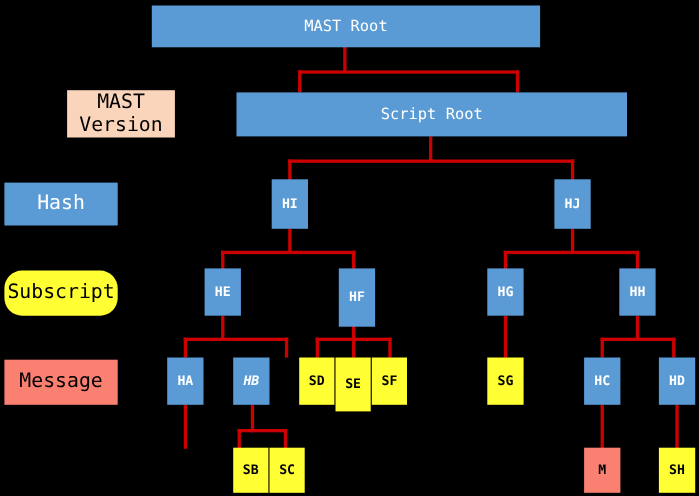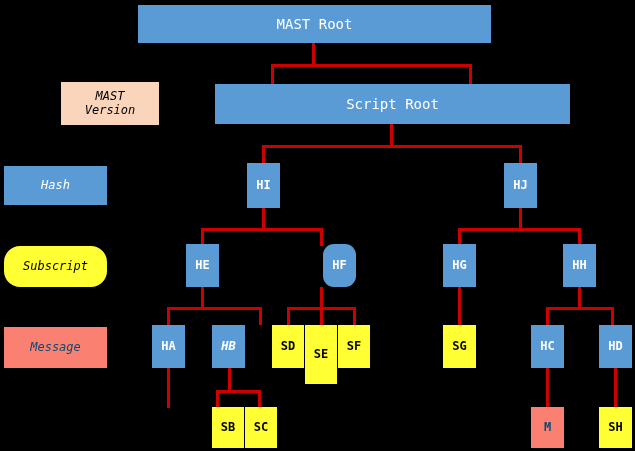--- a/index.html
+++ b/index.html
@@ -29,32 +29,31 @@
   .node.hash {
     background: #5b9bd5;
     color: #ffffff;
   }
   .node.subscript {
     background: #ffff33;
     color: #000000;
   }
   .node.message {
     background: #fa8072;
-    color: #0c4a6e;
+    color: #000000;
   }
   .node.version {
     background: #fad5bb;
     color: #000000;
   }
   .node.big {
     font-size: 14px;
   }
   .node.legend {
-    font-size: 12px;
-    font-style: italic;
+    font-size: 18px;
   }
   .node.small {
     font-size: 12px;
     font-weight: bold;
   }
   .edge {
     position: absolute;
     background: #cc0000;
     z-index: 1;
   }
@@ -121,29 +120,29 @@
 
   <div class="node version legend" style="left:61px; top:82px; width:98px; height:43px;">MAST
 Version</div>
 
   <div class="node hash big" style="left:215px; top:84px; width:355px; height:40px;">Script Root</div>
 
   <div class="node hash small" style="left:247px; top:163px; width:33px; height:45px;">HI</div>
   <div class="node hash small" style="left:504px; top:163px; width:33px; height:45px;">HJ</div>
 
   <div class="node hash small" style="left:186px; top:244px; width:33px; height:43px;">HE</div>
-  <div class="node hash small" style="left:323px; top:244px; width:33px; height:43px;border-radius:11px;">HF</div>
+  <div class="node hash small" style="left:308px; top:244px; width:33px; height:53px;">HF</div>
   <div class="node hash small" style="left:443px; top:244px; width:33px; height:43px;">HG</div>
   <div class="node hash small" style="left:563px; top:244px; width:33px; height:43px;">HH</div>
 
   <div class="node hash small" style="left:152px; top:325px; width:33px; height:43px;text-align:right;">HA</div>
   <div class="node hash small" style="left:212px; top:325px; width:33px; height:43px;font-style:italic;">HB</div>
 
   <div class="node subscript small" style="left:272px; top:325px; width:32px; height:43px;">SD</div>
-  <div class="node subscript small" style="left:305px; top:325px; width:32px; height:59px;">SE</div>
+  <div class="node subscript small" style="left:305px; top:325px; width:32px; height:49px;">SE</div>
   <div class="node subscript small" style="left:443px; top:325px; width:33px; height:43px;">SG</div>
 
   <div class="node subscript small" style="left:338px; top:325px; width:32px; height:43px;">SF</div>
 
   <div class="node hash small" style="left:531px; top:325px; width:33px; height:43px;">HC</div>
   <div class="node hash small" style="left:599px; top:325px; width:33px; height:43px;">HD</div>
 
   <div class="node subscript small" style="left:152px; top:407px; width:33px; height:41px;margin-top:44px;">SA</div>
   <div class="node subscript small" style="left:212px; top:407px; width:32px; height:41px;">SB</div>
   <div class="node subscript small" style="left:245px; top:407px; width:32px; height:41px;">SC</div>

